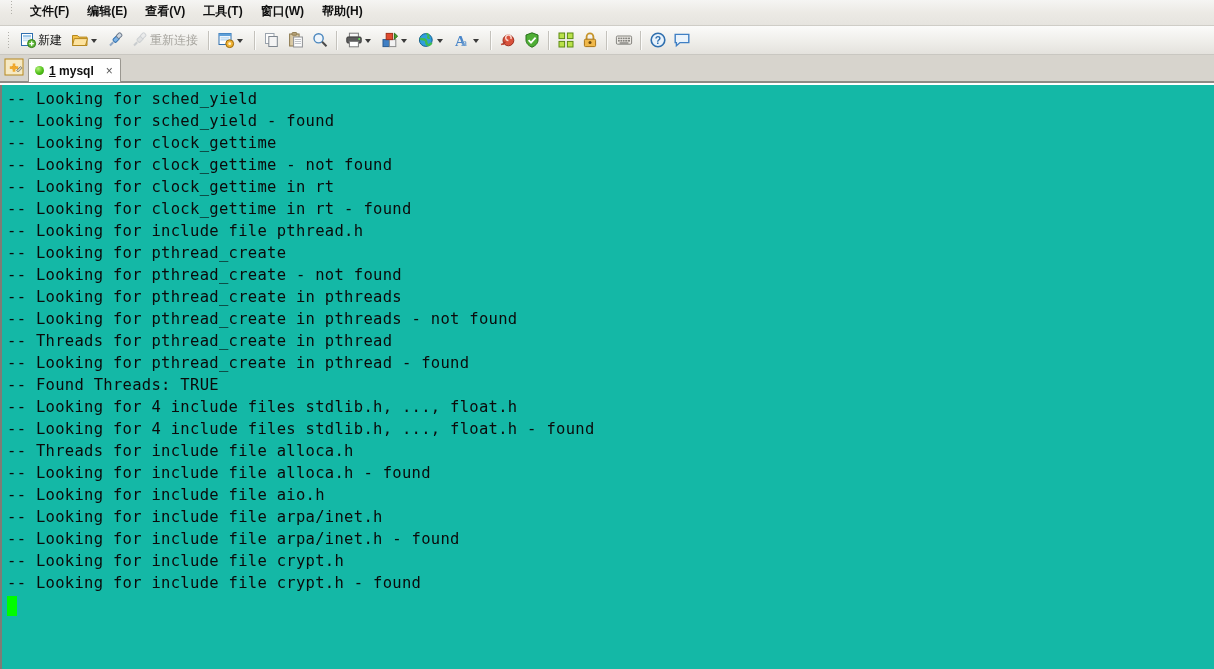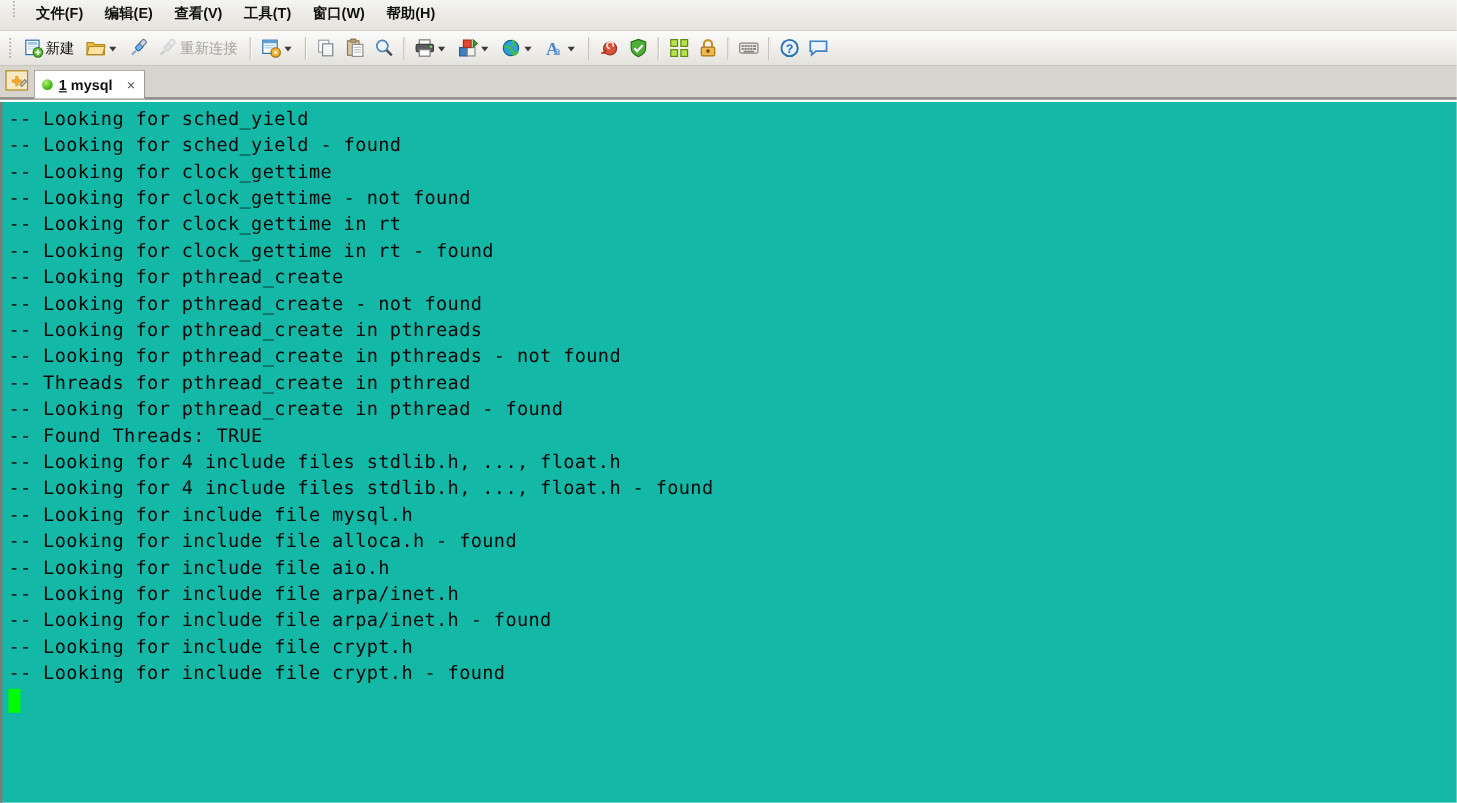--- a/index.html
+++ b/index.html
@@ -441,30 +441,31 @@
 </div>
 
 <div class="console">
   <div class="console-inner">
     <div class="cline">-- Looking for sched_yield</div>
     <div class="cline">-- Looking for sched_yield - found</div>
     <div class="cline">-- Looking for clock_gettime</div>
     <div class="cline">-- Looking for clock_gettime - not found</div>
     <div class="cline">-- Looking for clock_gettime in rt</div>
     <div class="cline">-- Looking for clock_gettime in rt - found</div>
+    <div class="cline">-- Looking for include file pthread.h</div>
     <div class="cline">-- Looking for pthread_create</div>
     <div class="cline">-- Looking for pthread_create - not found</div>
     <div class="cline">-- Looking for pthread_create in pthreads</div>
     <div class="cline">-- Looking for pthread_create in pthreads - not found</div>
     <div class="cline">-- Threads for pthread_create in pthread</div>
     <div class="cline">-- Looking for pthread_create in pthread - found</div>
     <div class="cline">-- Found Threads: TRUE</div>
     <div class="cline">-- Looking for 4 include files stdlib.h, ..., float.h</div>
     <div class="cline">-- Looking for 4 include files stdlib.h, ..., float.h - found</div>
-    <div class="cline">-- Looking for include file mysql.h</div>
+    <div class="cline">-- Threads for include file alloca.h</div>
     <div class="cline">-- Looking for include file alloca.h - found</div>
     <div class="cline">-- Looking for include file aio.h</div>
     <div class="cline">-- Looking for include file arpa/inet.h</div>
     <div class="cline">-- Looking for include file arpa/inet.h - found</div>
     <div class="cline">-- Looking for include file crypt.h</div>
     <div class="cline">-- Looking for include file crypt.h - found</div>
     <div class="cline cursor-line"><span class="cursor" style="background: rgb(0, 252, 0);"></span></div>
   </div>
 </div>
 

